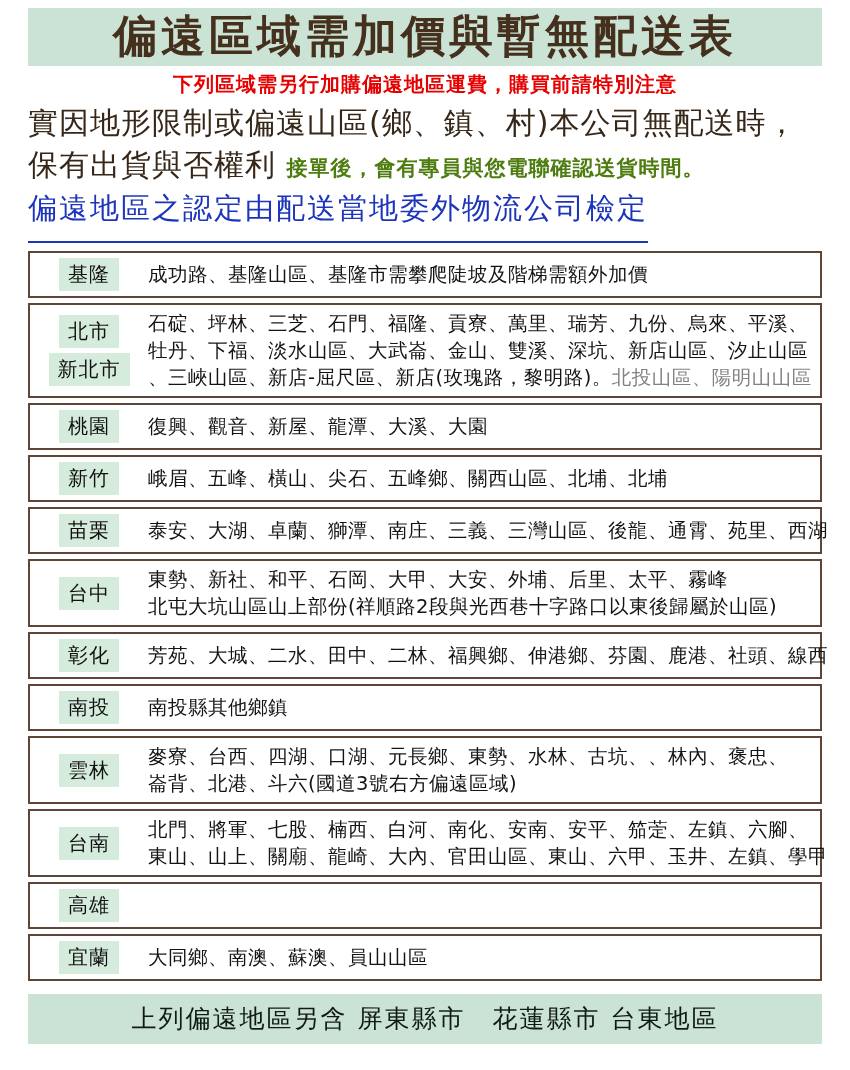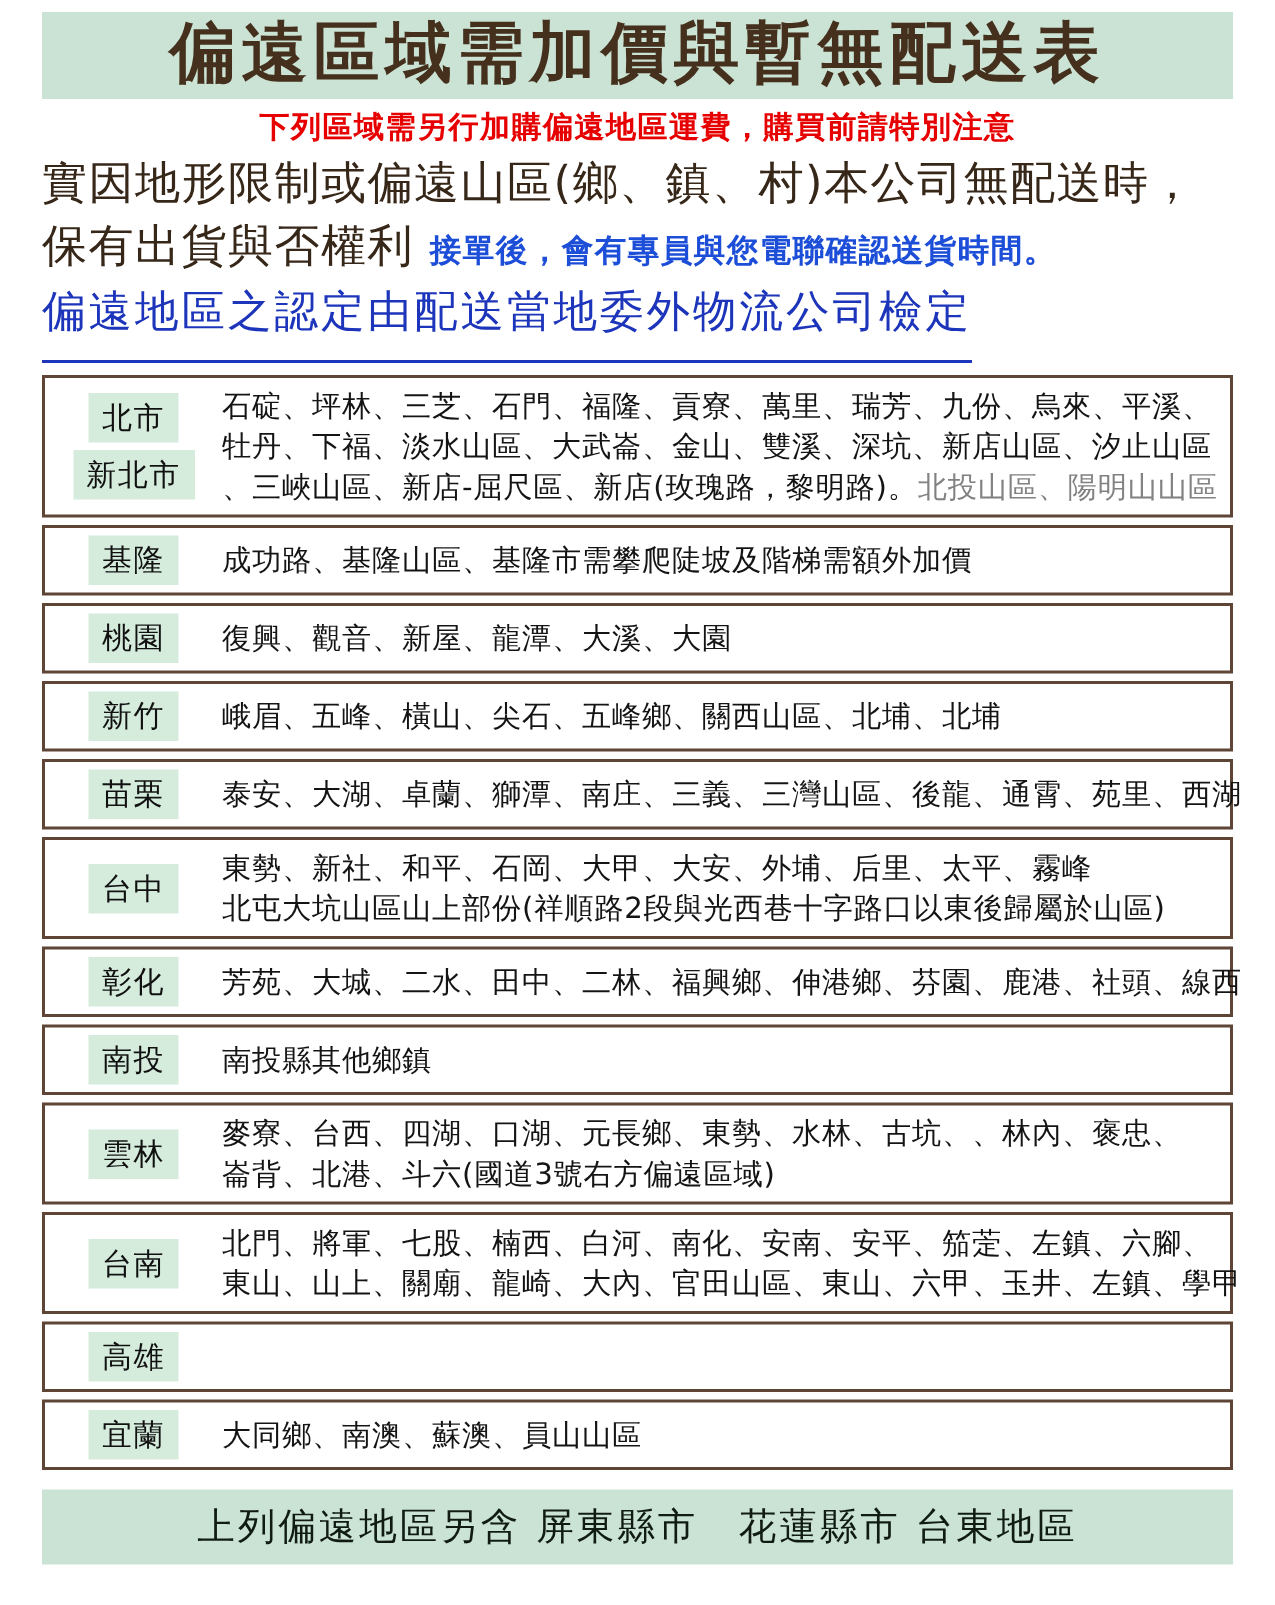--- a/index.html
+++ b/index.html
@@ -21,21 +21,21 @@
   .red-notice {
     margin-top: 5px; color: #e60000; font-weight: bold; font-size: 20px;
     font-family: "DejaVu Serif", "Liberation Serif", serif;
     letter-spacing: 1px;
     text-align: center;
   }
 
   .policy { margin-top: 4px; color: #362718; }
   .policy-line { font-size: 30px; line-height: 42px; letter-spacing: 1px; }
   .red-inline {
-    color: #1d4ed8; font-weight: bold; font-size: 21px;
+    color: #4d7c0f; font-weight: bold; font-size: 21px;
     font-family: "DejaVu Serif", "Liberation Serif", serif;
     letter-spacing: 1px;
   }
   .blue-note {
     display: inline-block; margin-top: 2px; color: #1c35bb; font-size: 29px;
     letter-spacing: 2px; line-height: 34px;
     border-bottom: 2px solid #1c35bb; padding-bottom: 16px; text-align: center;
   }
 
   .table { margin-top: 8px; }
@@ -81,43 +81,43 @@
       <span>保有出貨與否權利</span>
       <span class="red-inline">接單後，會有專員與您電聯確認送貨時間。</span>
     </div>
     <span class="blue-note">偏遠地區之認定由配送當地委外物流公司檢定</span>
   </div>
 
   <div class="table">
 
     <div class="row">
       <div class="labels">
+        <span class="rlabel">基隆</span>
+      </div>
+      <div class="content">
+        <div class="cline">成功路、基隆山區、基隆市需攀爬陡坡及階梯需額外加價</div>
+      </div>
+    </div>
+
+    <div class="row">
+      <div class="labels">
         <span class="rlabel">北市</span>
         <span class="rlabel">新北市</span>
       </div>
       <div class="content">
         <div class="cline">石碇、坪林、三芝、石門、福隆、貢寮、萬里、瑞芳、九份、烏來、平溪、</div>
         <div class="cline">牡丹、下福、淡水山區、大武崙、金山、雙溪、深坑、新店山區、汐止山區</div>
         <div class="cline">
           <span>、三峽山區、新店-屈尺區、新店(玫瑰路，黎明路)。</span><span class="gray">北投山區、陽明山山區</span>
         </div>
       </div>
     </div>
 
     <div class="row">
       <div class="labels">
-        <span class="rlabel">基隆</span>
-      </div>
-      <div class="content">
-        <div class="cline">成功路、基隆山區、基隆市需攀爬陡坡及階梯需額外加價</div>
-      </div>
-    </div>
-
-    <div class="row">
-      <div class="labels">
         <span class="rlabel">桃園</span>
       </div>
       <div class="content">
         <div class="cline">復興、觀音、新屋、龍潭、大溪、大園</div>
       </div>
     </div>
 
     <div class="row">
       <div class="labels">
         <span class="rlabel">新竹</span>

